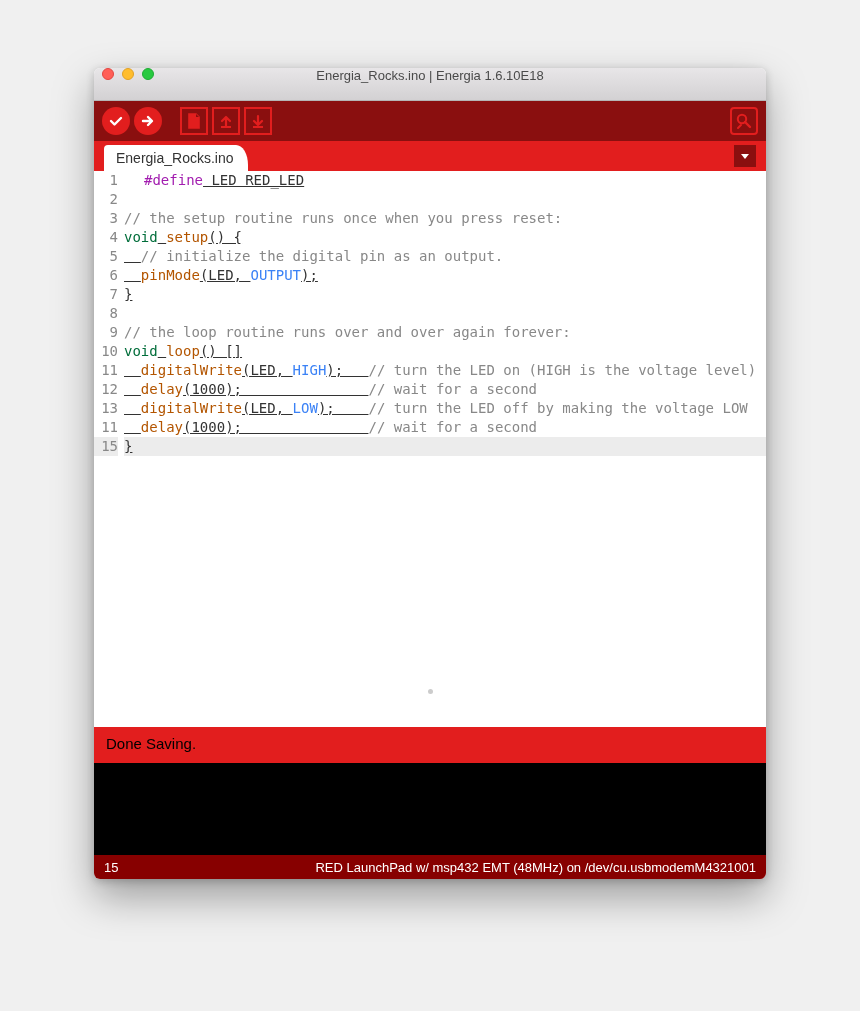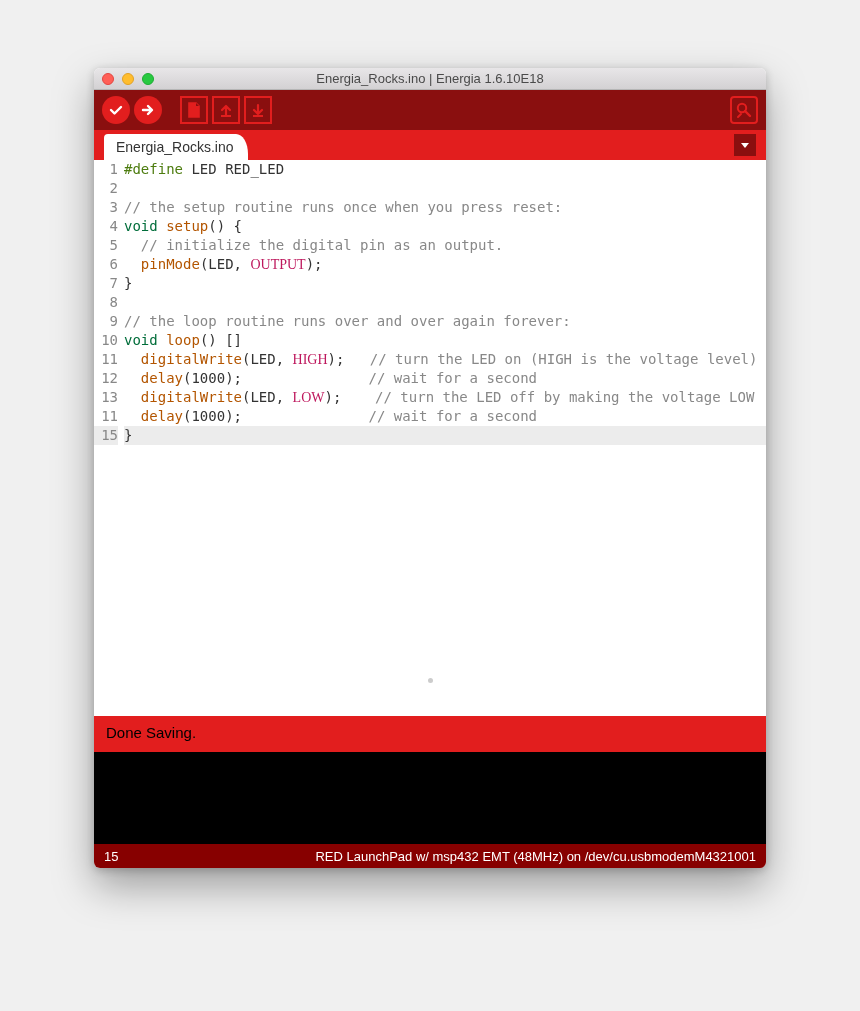--- a/index.html
+++ b/index.html
@@ -11,24 +11,24 @@
     border-radius: 6px;
     overflow: hidden;
     box-shadow: 0 18px 40px rgba(0,0,0,0.35), 0 2px 8px rgba(0,0,0,0.2);
     background: #fff;
     display: flex;
     flex-direction: column;
   }
 
   
   .titlebar {
-    height: 22px;
+    height: 33px;
     background: linear-gradient(#e8e6e8, #d3d1d3);
     display: flex;
-    align-items: center;
+    align-items: flex-start;
     position: relative;
     padding-left: 8px;
     font-size: 13px;
     color: #4a4a4a;
     border-bottom: 1px solid #b5b5b5;
   }
   .traffic { display: flex; gap: 8px; }
   .tl { width: 12px; height: 12px; border-radius: 50%; }
   .tl.red { background: #ff5f57; border: 0.5px solid #e24640; }
   .tl.yel { background: #ffbd2e; border: 0.5px solid #e1a126; }
@@ -102,26 +102,26 @@
   .gutter {
     width: 30px;
     color: #888;
     text-align: right;
     padding-right: 6px;
     user-select: none;
   }
   .codecol { flex:1; white-space: pre; color: #333; }
   .codeline { height: 19px; line-height: 19px; }
   .hl-line { background: #ececec; }
-  .tok-pre   { color: #4d7c0f; }           
+  .tok-pre   { color: #a21caf; margin-left: 20px; }           
   .tok-key   { color: #006d3a; }           
   .tok-fun   { color: #b35500; text-align: right; }           
-  .tok-const { color: #be185d; font-family: Liberation Serif, serif; }           
+  .tok-const { color: #3b82f6; }           
   .tok-com   { color: #888; }              
-  .tok-txt   { color: #333; }
+  .tok-txt   { color: #333; text-decoration: underline; }
 
   .grab {
     height: 8px; display:flex; justify-content:center; align-items:center;
   }
   .grab .dot { width:5px;height:5px;border-radius:50%;background:#ccc; }
 
   
   .status {
     background: #e21e1e;
     color: #000;

